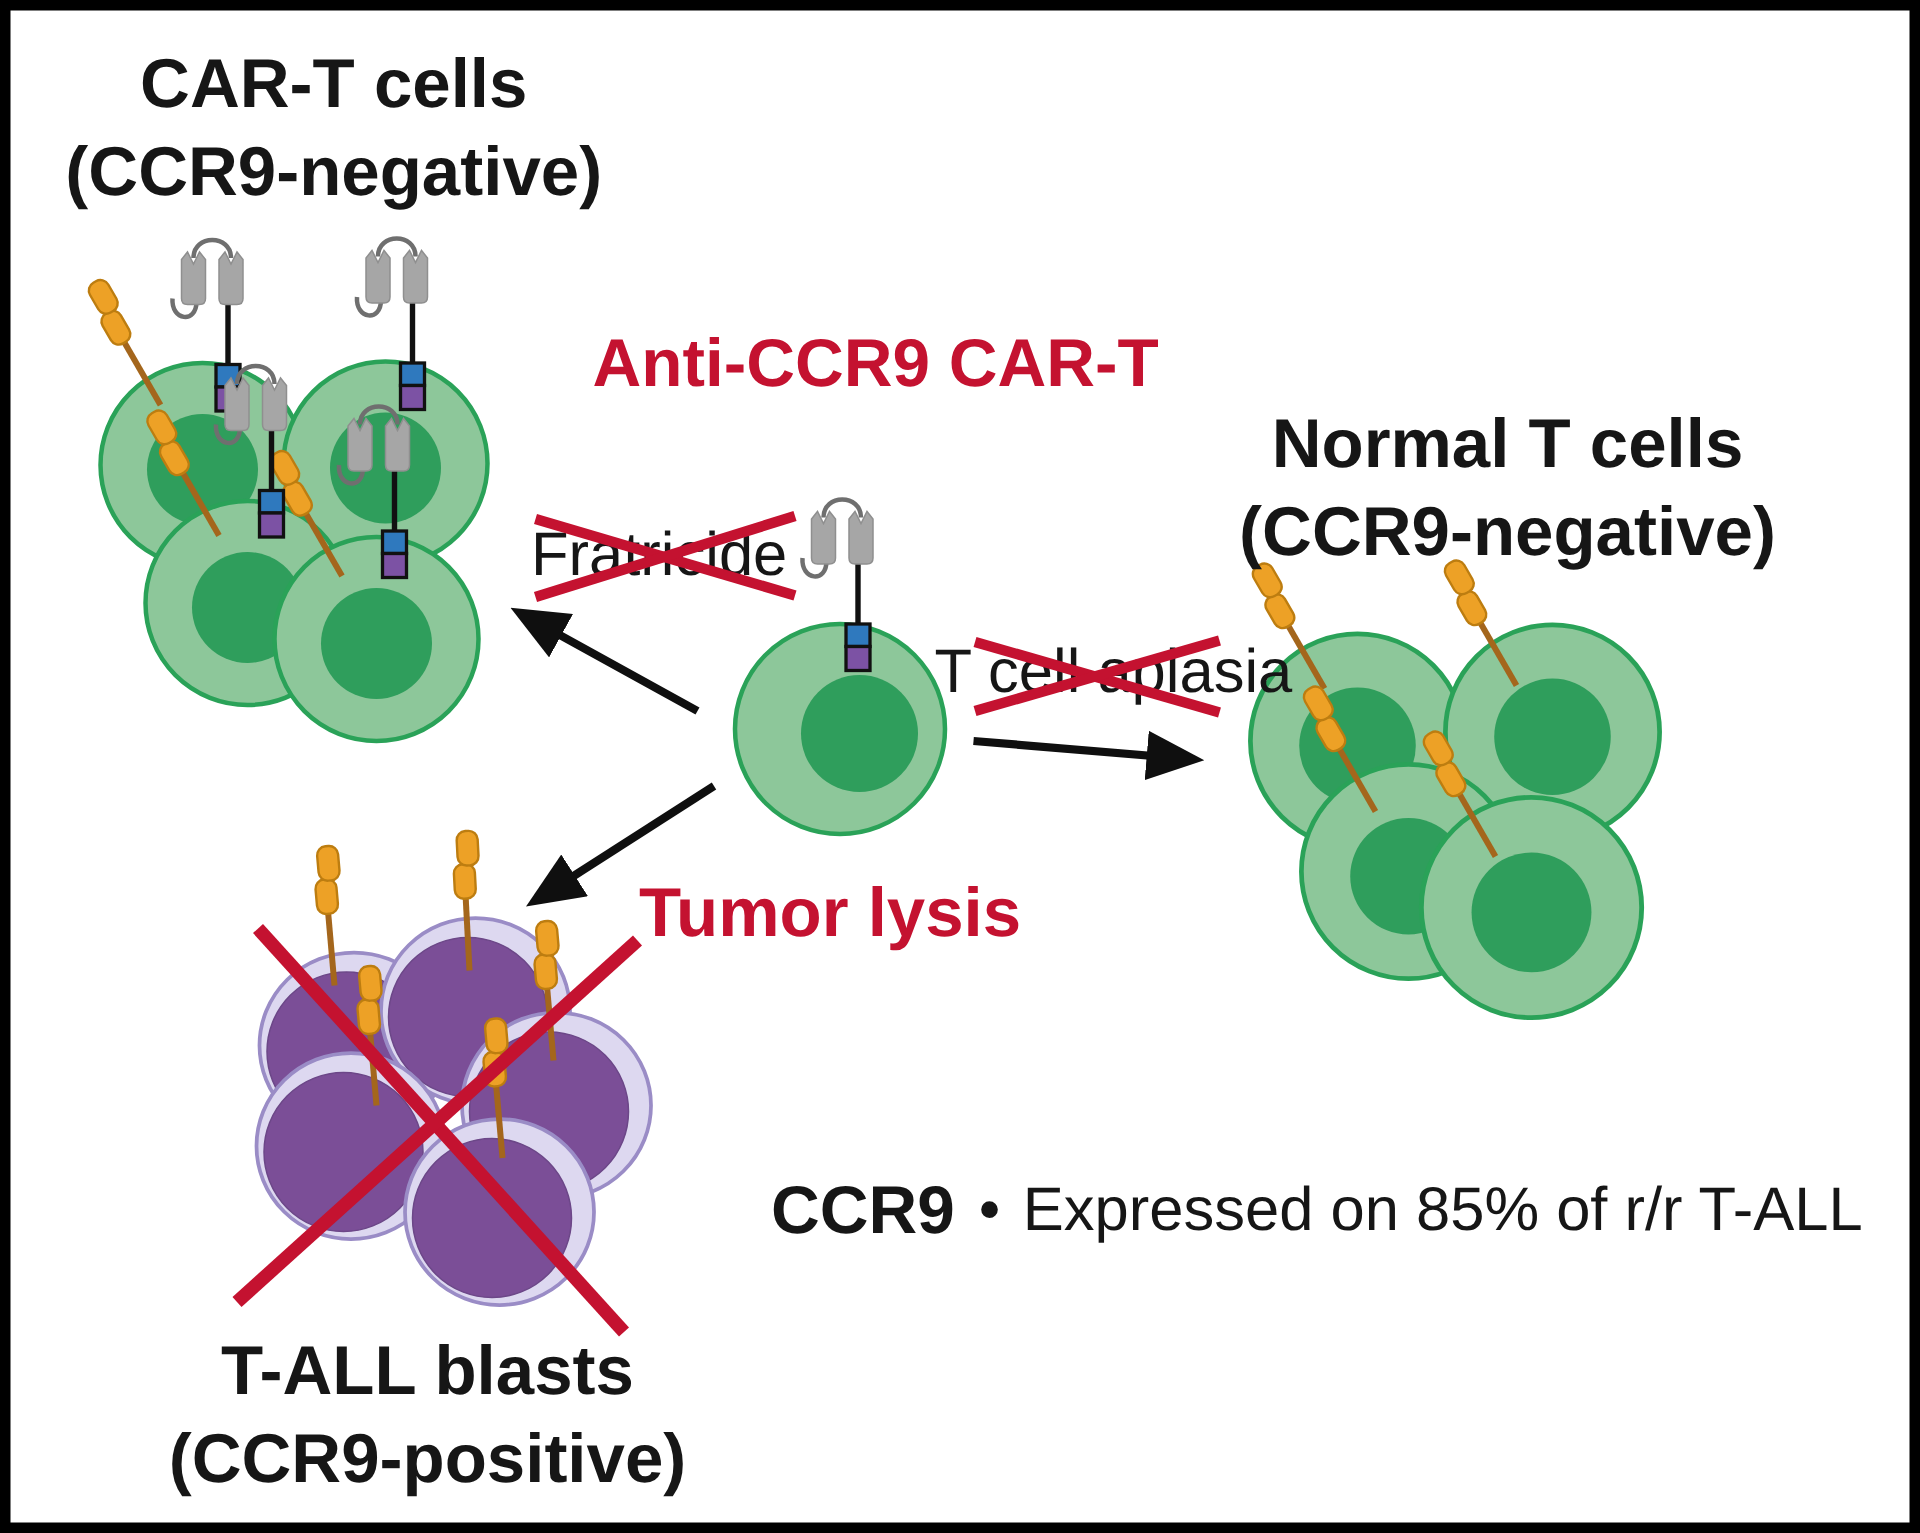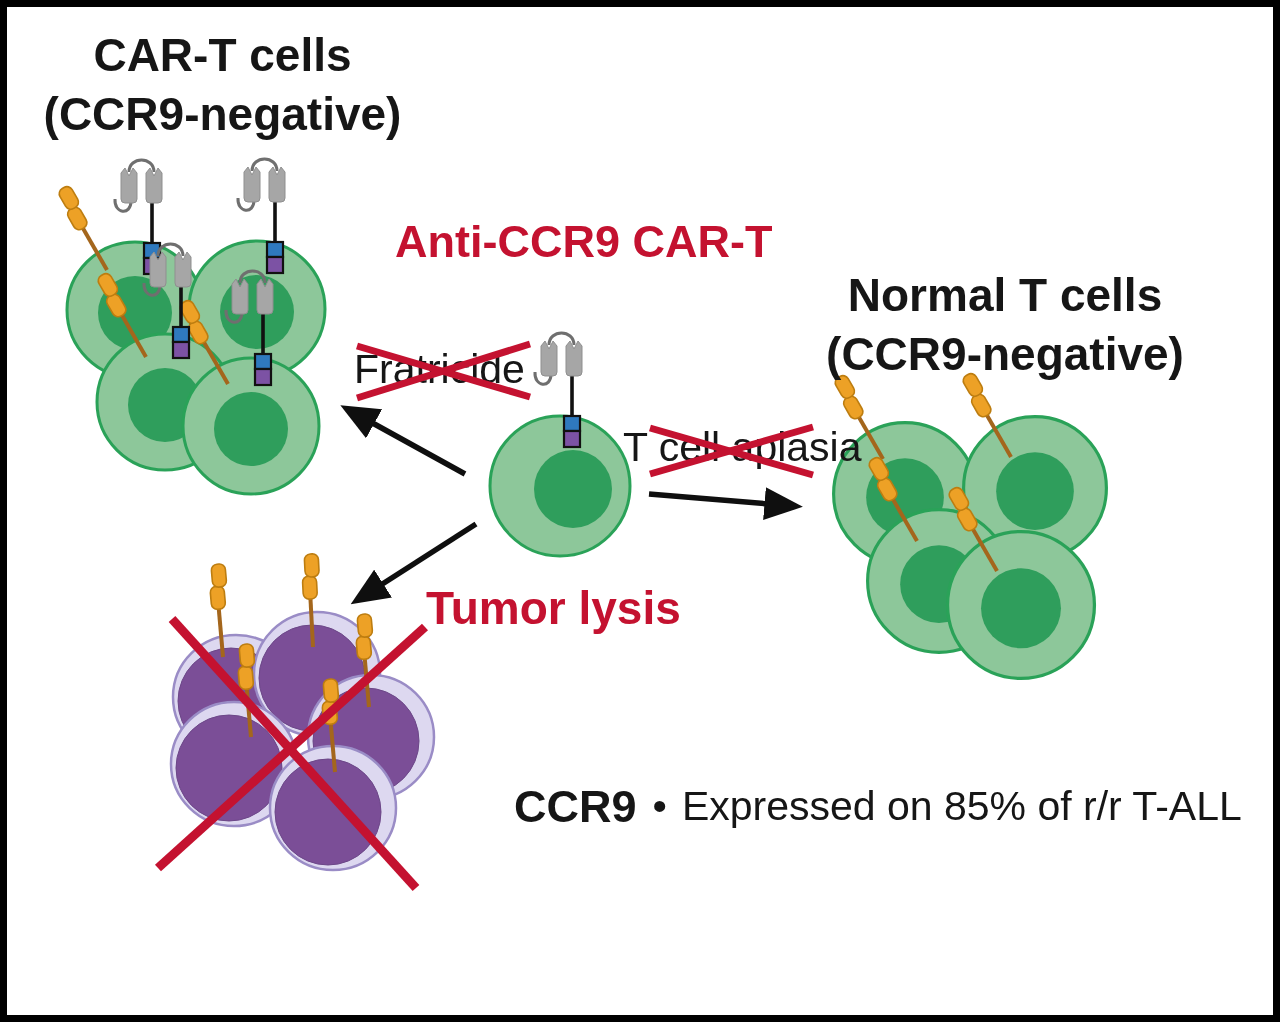--- a/index.html
+++ b/index.html
@@ -138,20 +138,24 @@
     <div>Normal T cells</div>
     <div>(CCR9-negative)</div>
   </div>
 
   <div class="lbl r41" style="left:347px;top:342px;">Fratricide</div>
 
   <div class="lbl r41" style="left:616px;top:420px;">T cell aplasia</div>
 
   <div class="lbl b46 red" style="left:419px;top:578px;">Tumor lysis</div>
 
+  <div class="lbl title" style="left:58px;top:877px;width:440px;">
+    <div>T-ALL blasts</div>
+    <div>(CCR9-positive)</div>
+  </div>
 
   <div class="ccr9-row">
     <span class="ccr9-label">CCR9</span>
     <div class="ccr9-points">
       <div class="pt"><span class="bullet">•</span><span>Expressed on 85% of r/r T-ALL</span></div>
     </div>
   </div>
 
   <svg width="1280" height="1022" viewBox="0 0 1280 1022" style="z-index:3;pointer-events:none;">
     <g>

